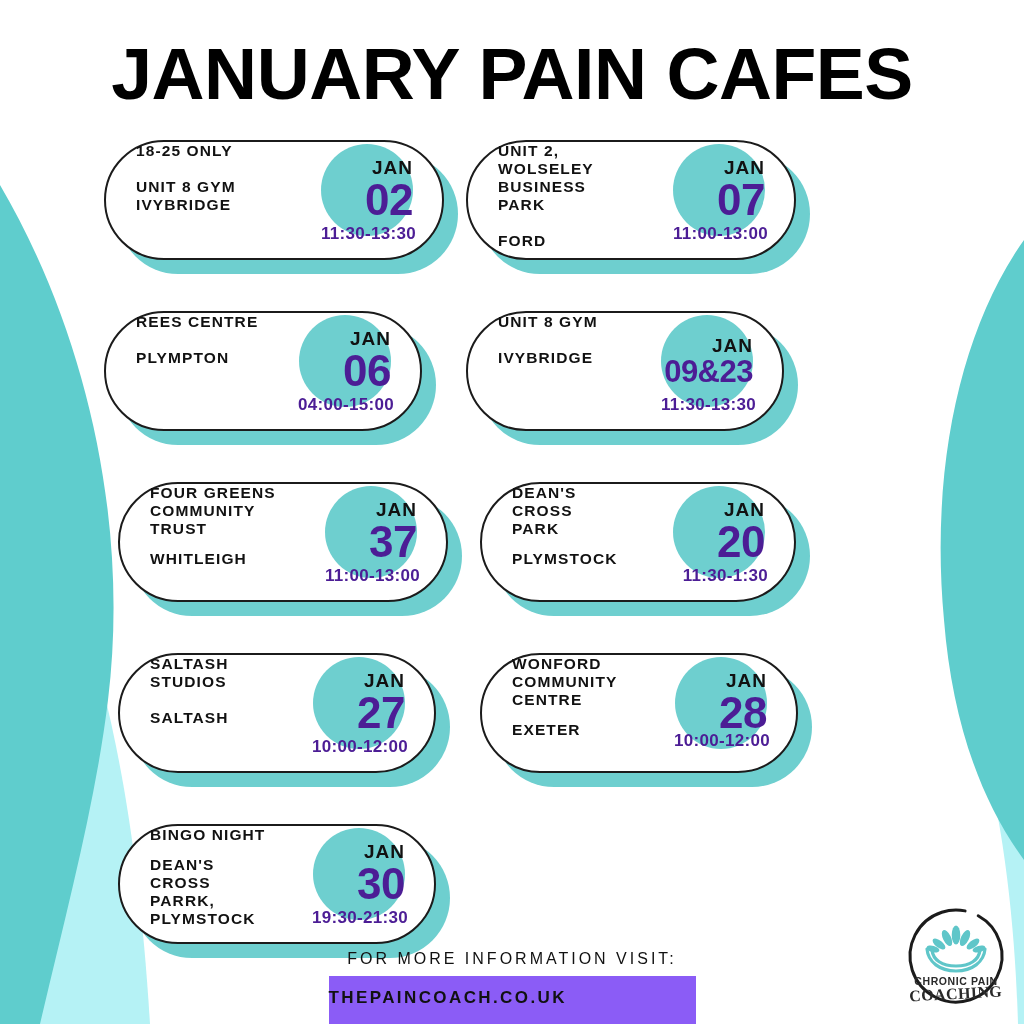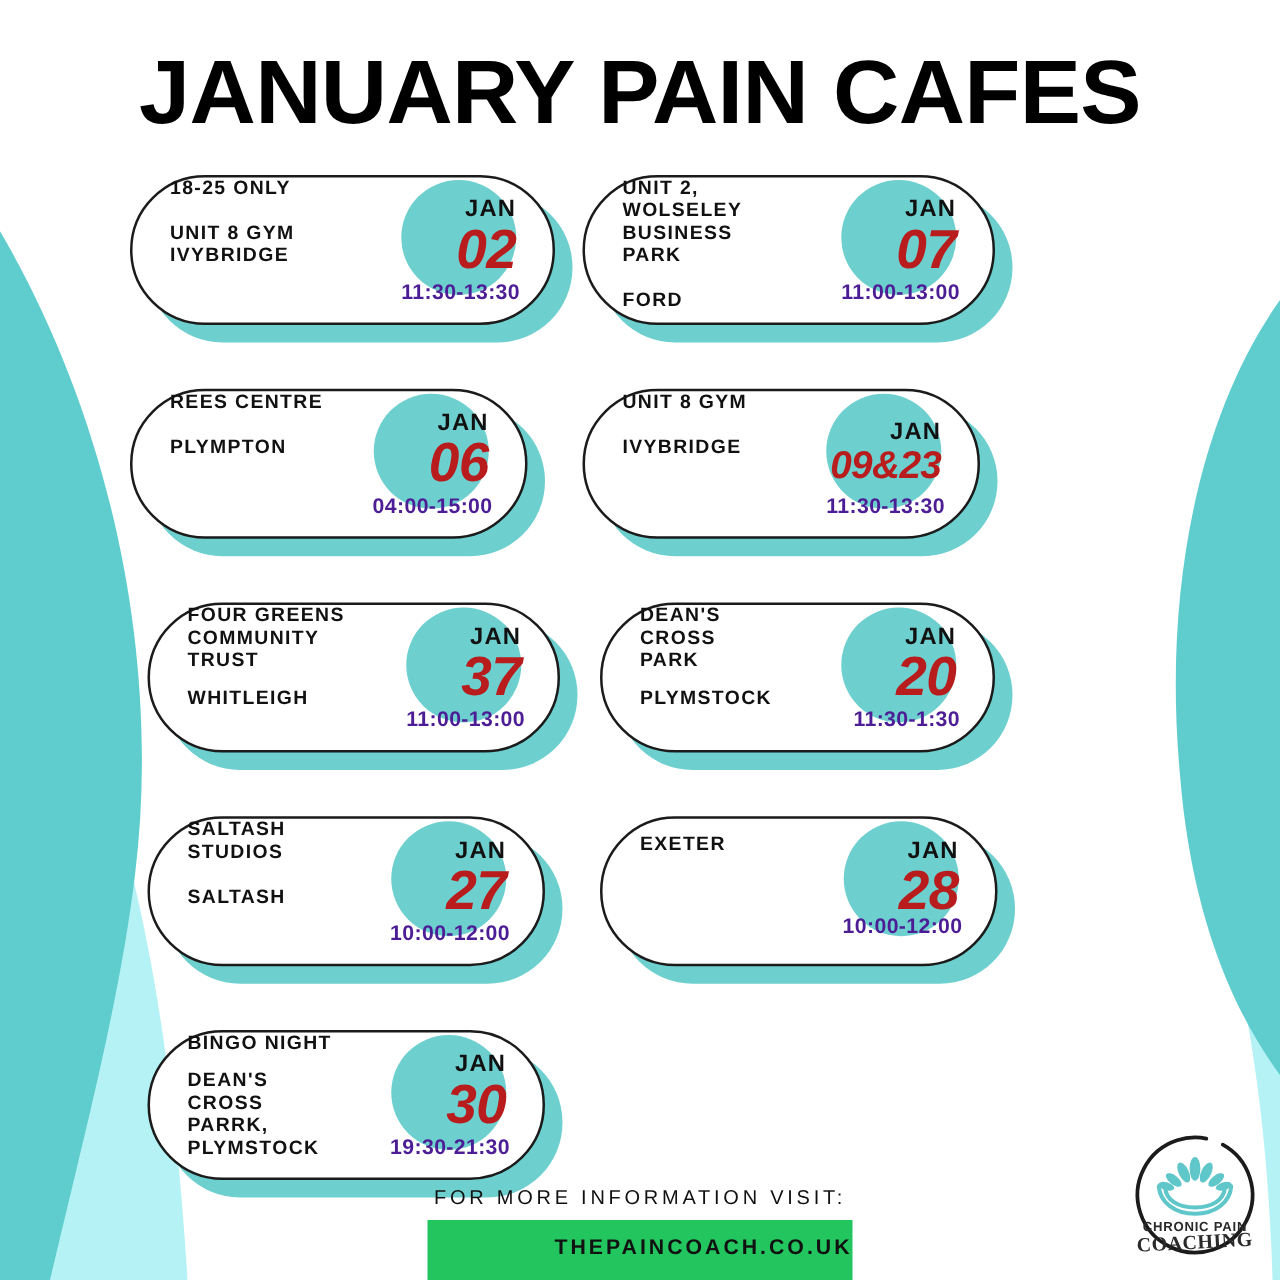--- a/index.html
+++ b/index.html
@@ -154,24 +154,23 @@
     font-size: 19px;
     letter-spacing: 1px;
     color: #111111;
     line-height: 1;
     margin-bottom: 1px;
   }
   .date-badge .day {
     font-weight: bold;
     font-size: 44px;
     letter-spacing: -0.5px;
-    color: #b91c1c;
+    color: #4c1d95;
     line-height: 1;
     white-space: nowrap;
-    font-style: italic;
   }
   .date-badge.wide .day {
     font-size: 31px;
     letter-spacing: -0.5px;
     padding-left: 31px;
   }
 
   .time {
     position: absolute;
     right: 26px;
@@ -195,24 +194,24 @@
   .footer-label {
     text-align: center;
     font-weight: normal;
     font-size: 16px;
     letter-spacing: 3px;
     color: #111111;
     margin-bottom: 8px;
   }
   .footer-bar {
     margin: 0 auto;
-    width: 340px;
-    background: #22c55e;
+    width: 367px;
+    background: #8b5cf6;
     padding: 12px 0 16px;
-    text-align: right;
+    text-align: left;
   }
   .footer-bar span {
     font-weight: bold;
     font-size: 17px;
     letter-spacing: 2.4px;
     color: #111111;
   }
 
   
   .logo {
@@ -378,20 +377,23 @@
               </div>
             </div>
             <div class="time">10:00-12:00</div>
           </div>
         </div>
       </div>
       <div class="slot right" style="margin-left:44px">
         <div class="card-wrap">
           <div class="card tight inline-time" style="width:318px">
             <div class="card-body">
+              <div class="venue">WONFORD
+COMMUNITY
+CENTRE</div>
               <div class="locality">EXETER</div>
             </div>
             <div class="card-right">
               <div class="date-badge">
                 <div class="mon">JAN</div>
                 <div class="day">28</div>
               </div>
             </div>
             <div class="time">10:00-12:00</div>
           </div>

